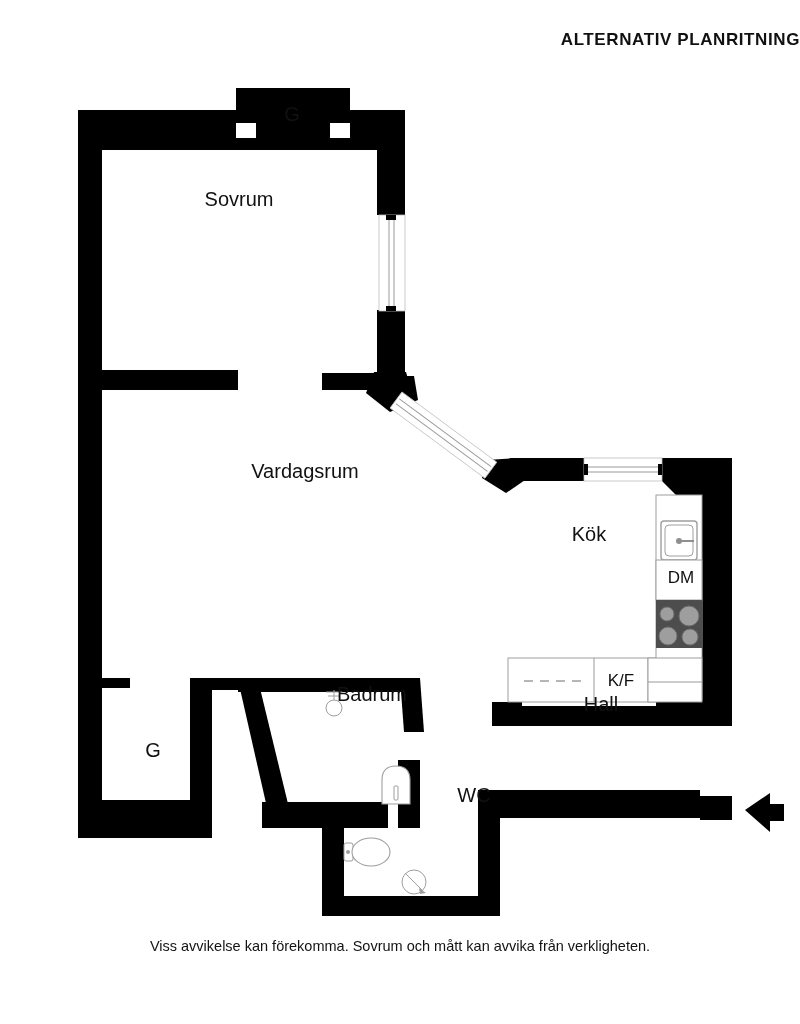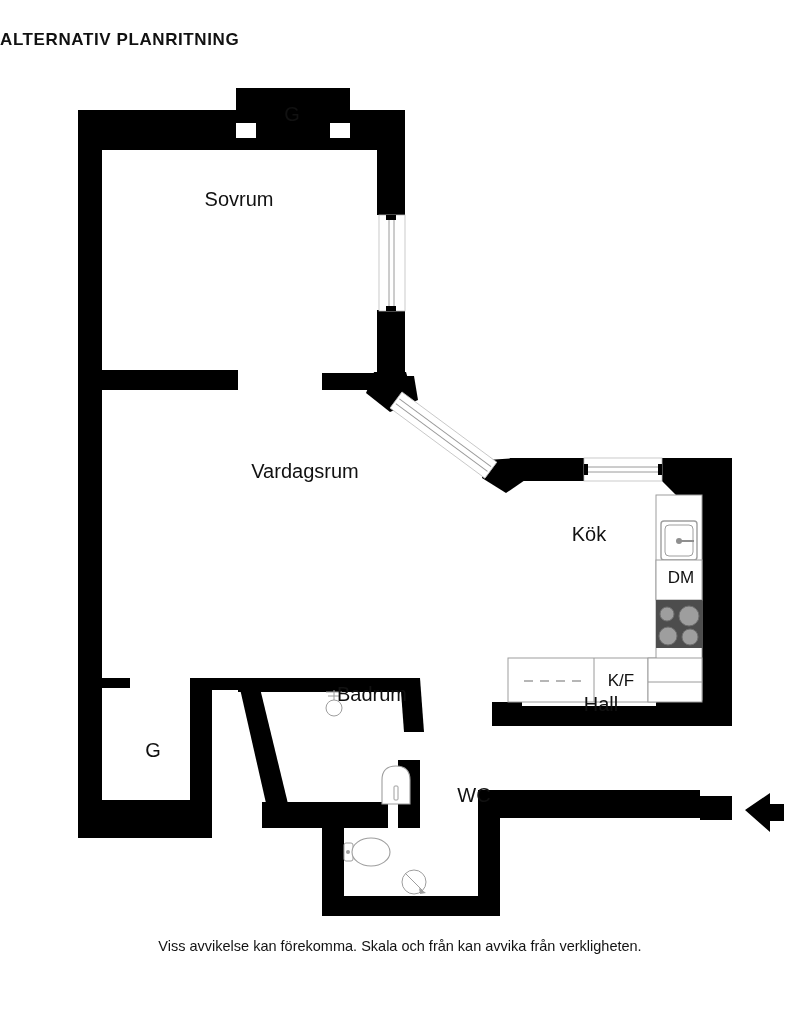--- a/index.html
+++ b/index.html
@@ -19,21 +19,21 @@
     width: 800px;
     height: 1024px;
     position: relative;
     background: #fff;
   }
   #plan-title {
     position: absolute;
     top: 30px;
     left: 0;
     width: 800px;
-    text-align: left;
+    text-align: right;
     font-size: 17px;
     font-weight: bold;
     letter-spacing: 0.6px;
     color: #111;
   }
   #floorplan-svg {
     position: absolute;
     top: 60px;
     left: 0;
   }
@@ -254,21 +254,21 @@
 
       <text class="room-label" x="474" y="737">WC</text>
 
       <text class="room-label" x="292" y="56">G</text>
 
       <text class="room-label" x="153" y="692">G</text>
     </g>
 
   </svg>
 
-  <div id="disclaimer">Viss avvikelse kan förekomma. Skala och från kan avvika från verkligheten.</div>
+  <div id="disclaimer">Viss avvikelse kan förekomma. Sovrum och mått kan avvika från verkligheten.</div>
 
   <div id="brandbar">
     
     
     
     
   </div>
 
 </div>
 

